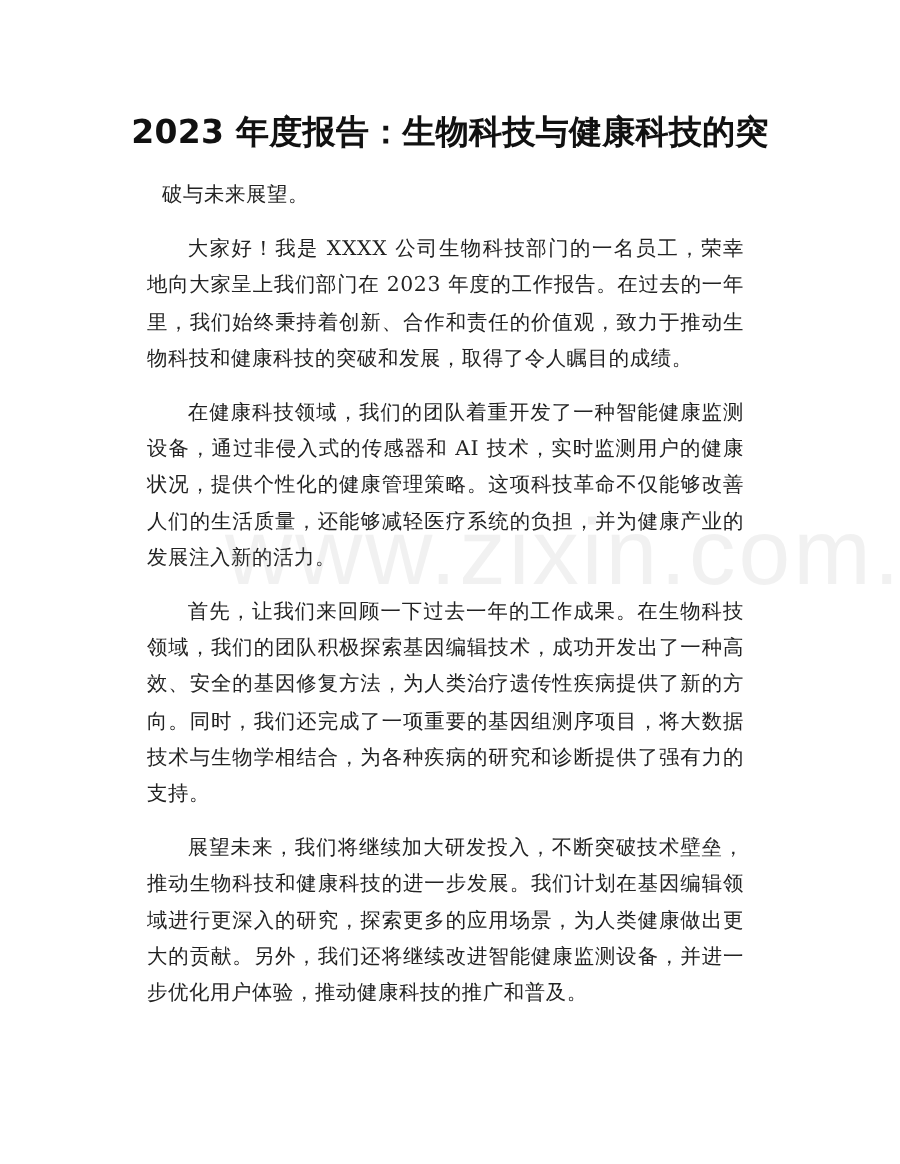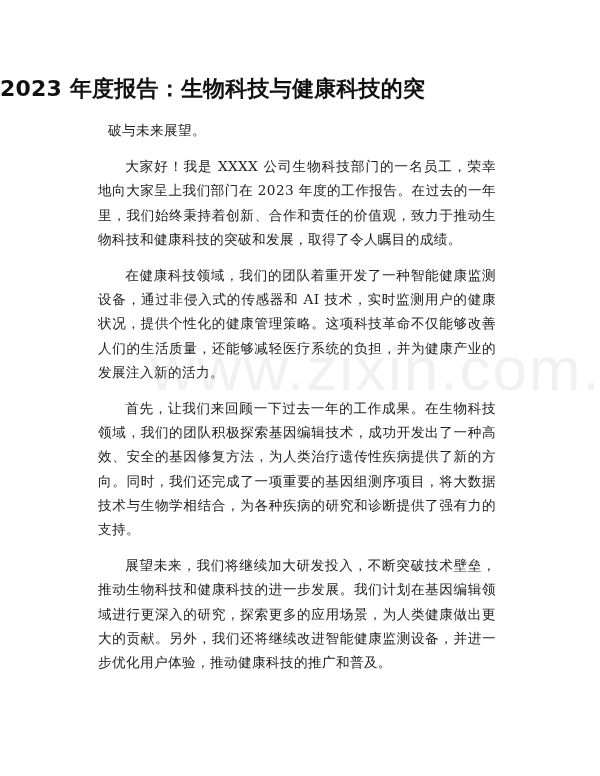--- a/index.html
+++ b/index.html
@@ -17,21 +17,21 @@
     position: absolute;
     left: 0; top: 0;
     width: 600px; height: 776px;
     background: #ffffff;
   }
   .title {
     position: absolute;
     left: 0;
     top: 74px;
     width: 600px;
-    text-align: left;
+    text-align: center;
     font-family: "DejaVu Sans", "Liberation Sans", sans-serif;
     font-weight: bold;
     font-size: 22px;
     line-height: 30px;
     color: #111111;
     letter-spacing: 0.2px;
   }
   .body {
     position: absolute;
     left: 98px;

